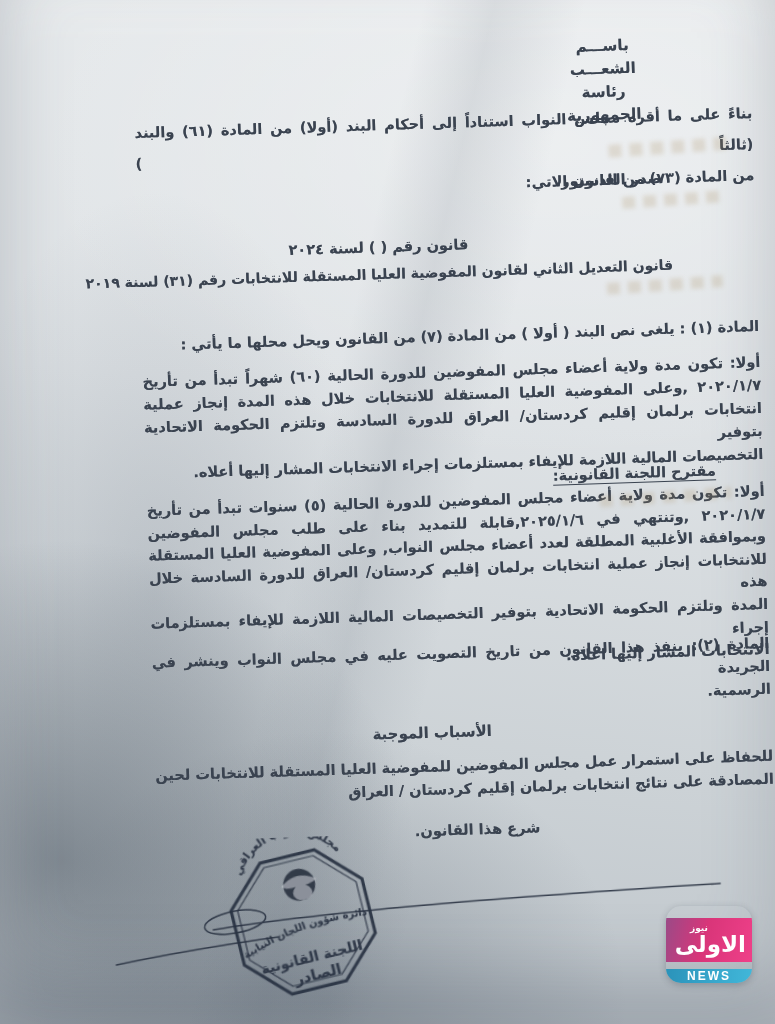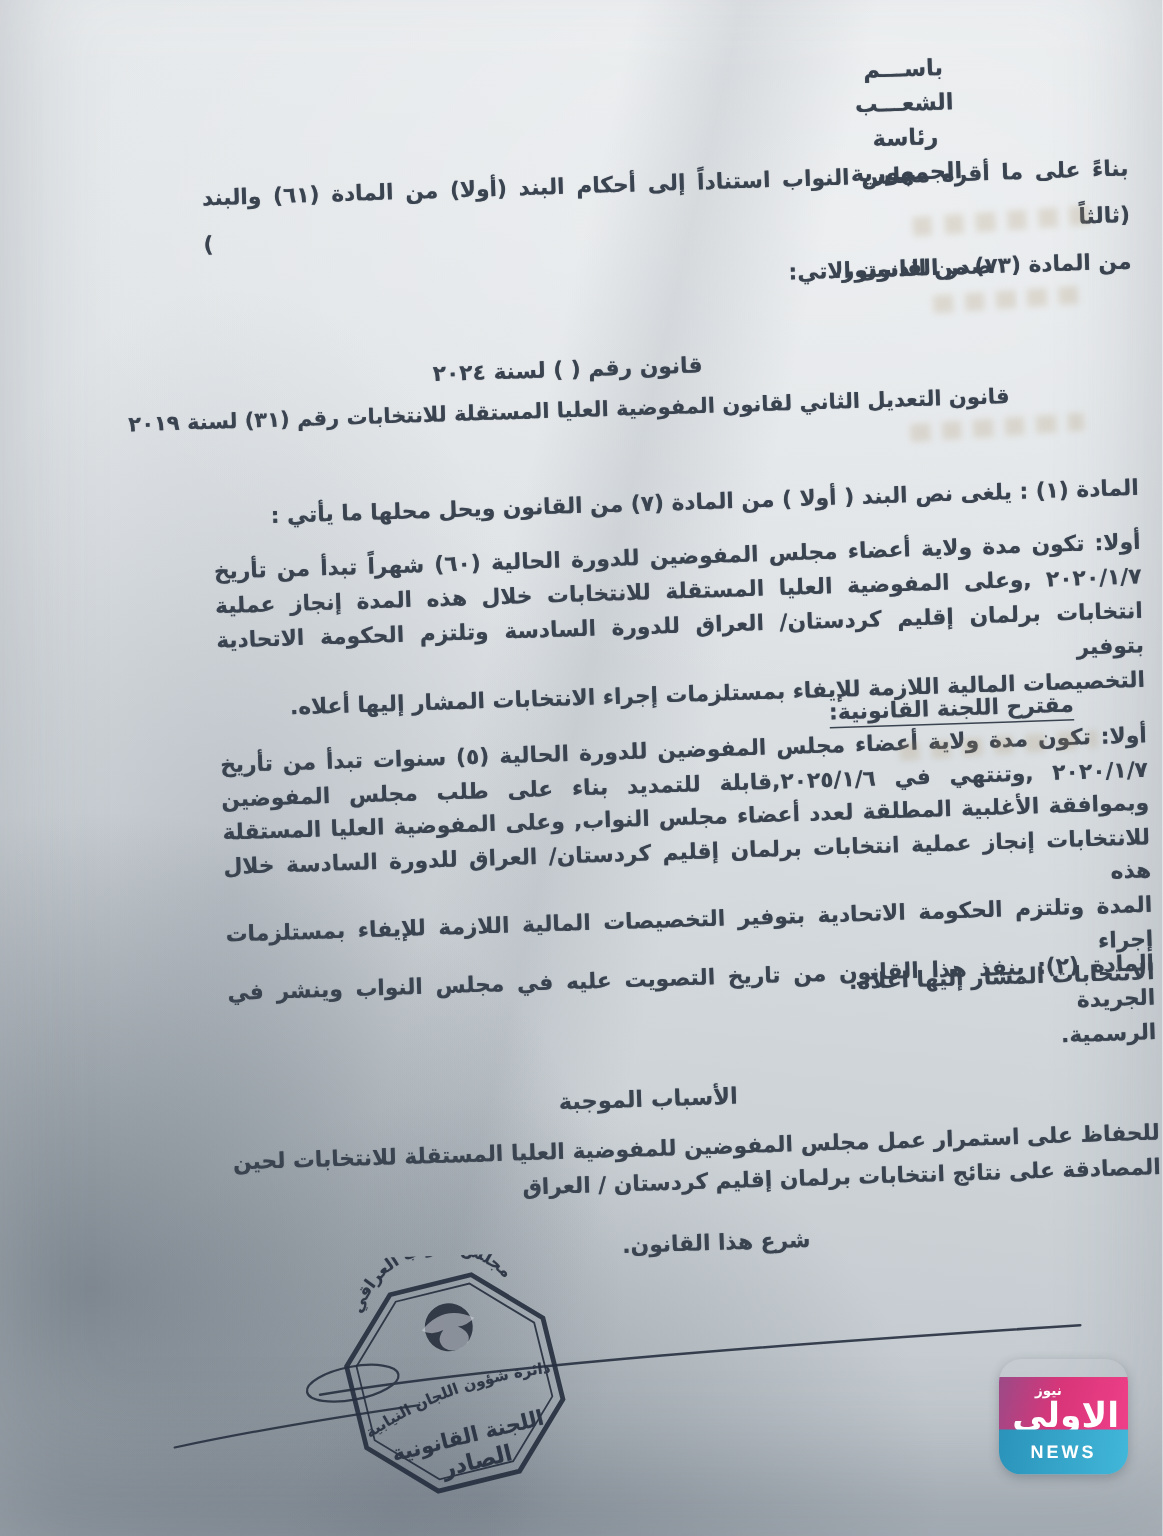--- a/index.html
+++ b/index.html
@@ -33,21 +33,21 @@
   
   .stamp-svg{position:absolute;left:60px;top:834px;width:670px;height:190px;pointer-events:none;}
   
   .logo{position:absolute;left:666px;top:906px;width:86px;height:77px;border-radius:15px;
         overflow:hidden;box-shadow:0 2px 7px rgba(40,50,60,.28);}
   .logo-top{position:absolute;left:0;right:0;top:0;bottom:21px;
         background:linear-gradient(105deg,#9b4a87 0%,#d93579 45%,#ef4089 100%);margin-top:12px;}
   .logo-ar{position:absolute;top:15px;left:6px;right:6px;text-align:right;color:#fff;
         font-weight:700;font-size:23px;line-height:1;letter-spacing:-1px;}
   .logo-ar-small{position:absolute;top:5px;left:24px;color:#fff;font-size:9px;font-weight:700;}
-  .logo-news{position:absolute;left:0;right:0;bottom:0;height:30px;
+  .logo-news{position:absolute;left:0;right:0;bottom:0;height:14px;
         background:linear-gradient(95deg,#2b93ba,#41b7d9);
         display:flex;align-items:center;justify-content:center;color:#fff;
         font-family:"Liberation Sans",sans-serif;font-weight:700;font-size:12px;letter-spacing:2px;}
 </style>
 </head>
 <body>
 
 <div class="vignette"></div>
 
 <div class="doc">

